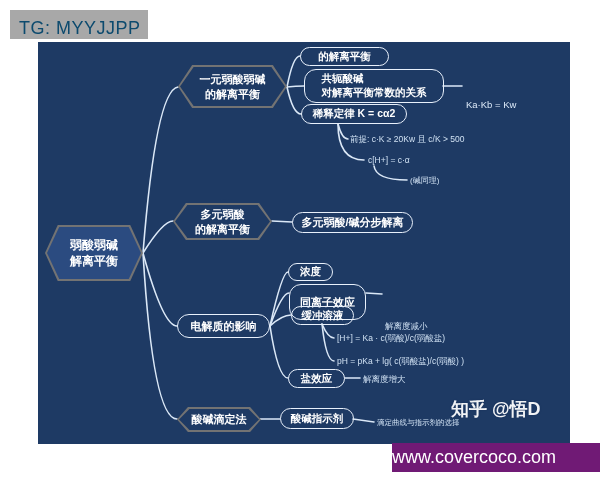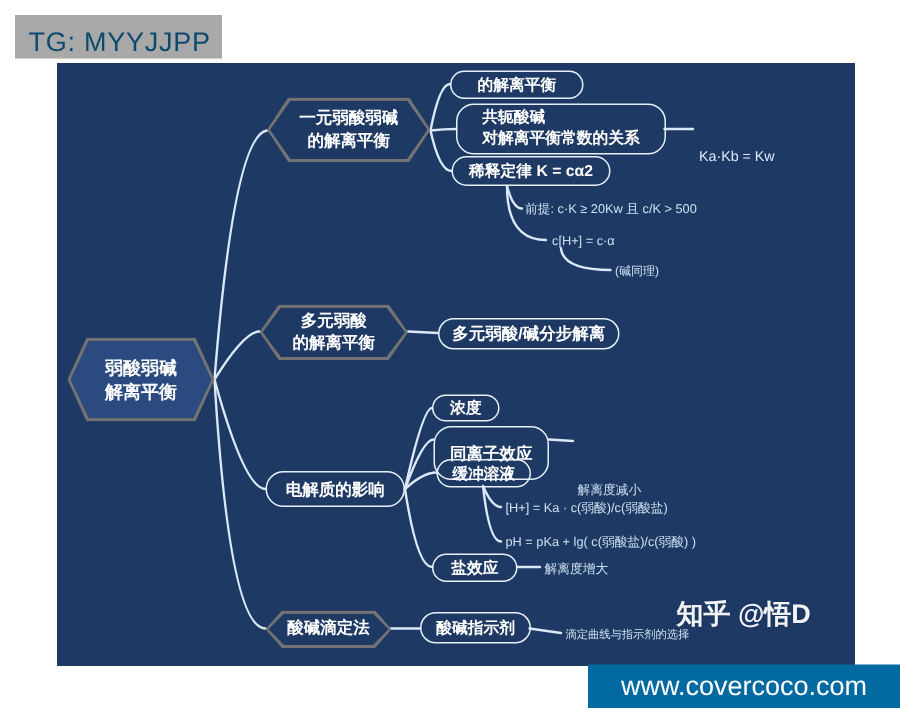--- a/index.html
+++ b/index.html
@@ -7,22 +7,22 @@
     width:600px;height:480px;position:relative;background:#ffffff;overflow:hidden;
     font-family:"Liberation Sans","DejaVu Sans",sans-serif;
   }
   
   .tg-banner{
     position:absolute;left:10px;top:10px;width:138px;height:29px;background:#a8a8a8;
     color:#0c4a6e;font-size:18px;letter-spacing:.5px;display:flex;align-items:flex-end;
     padding-left:9px;box-sizing:border-box;z-index:30;
   }
   .site-banner{
-    position:absolute;left:392px;top:443px;width:208px;height:29px;background:#0369a1;
-    color:#fff;font-size:18px;display:flex;align-items:center;justify-content:center;
+    position:absolute;left:392px;top:443px;width:208px;height:29px;background:#701a75;
+    color:#fff;font-size:18px;display:flex;align-items:center;justify-content:flex-start;
     z-index:30;
   }
   .zhihu-mark{
     position:absolute;left:451px;top:397px;color:#ffffff;opacity:.94;font-size:18px;
     font-weight:bold;z-index:25;text-shadow:0 0 2px rgba(20,40,80,.6);white-space:nowrap;
   }
   
   .panel{position:absolute;left:38px;top:42px;width:532px;height:402px;background:#1e3a64;z-index:1;}
   svg.links{position:absolute;left:0;top:0;width:600px;height:480px;z-index:5;pointer-events:none;}
   svg.links path{stroke:#dbe8f7;stroke-width:1.6;fill:none;stroke-linecap:round;}

